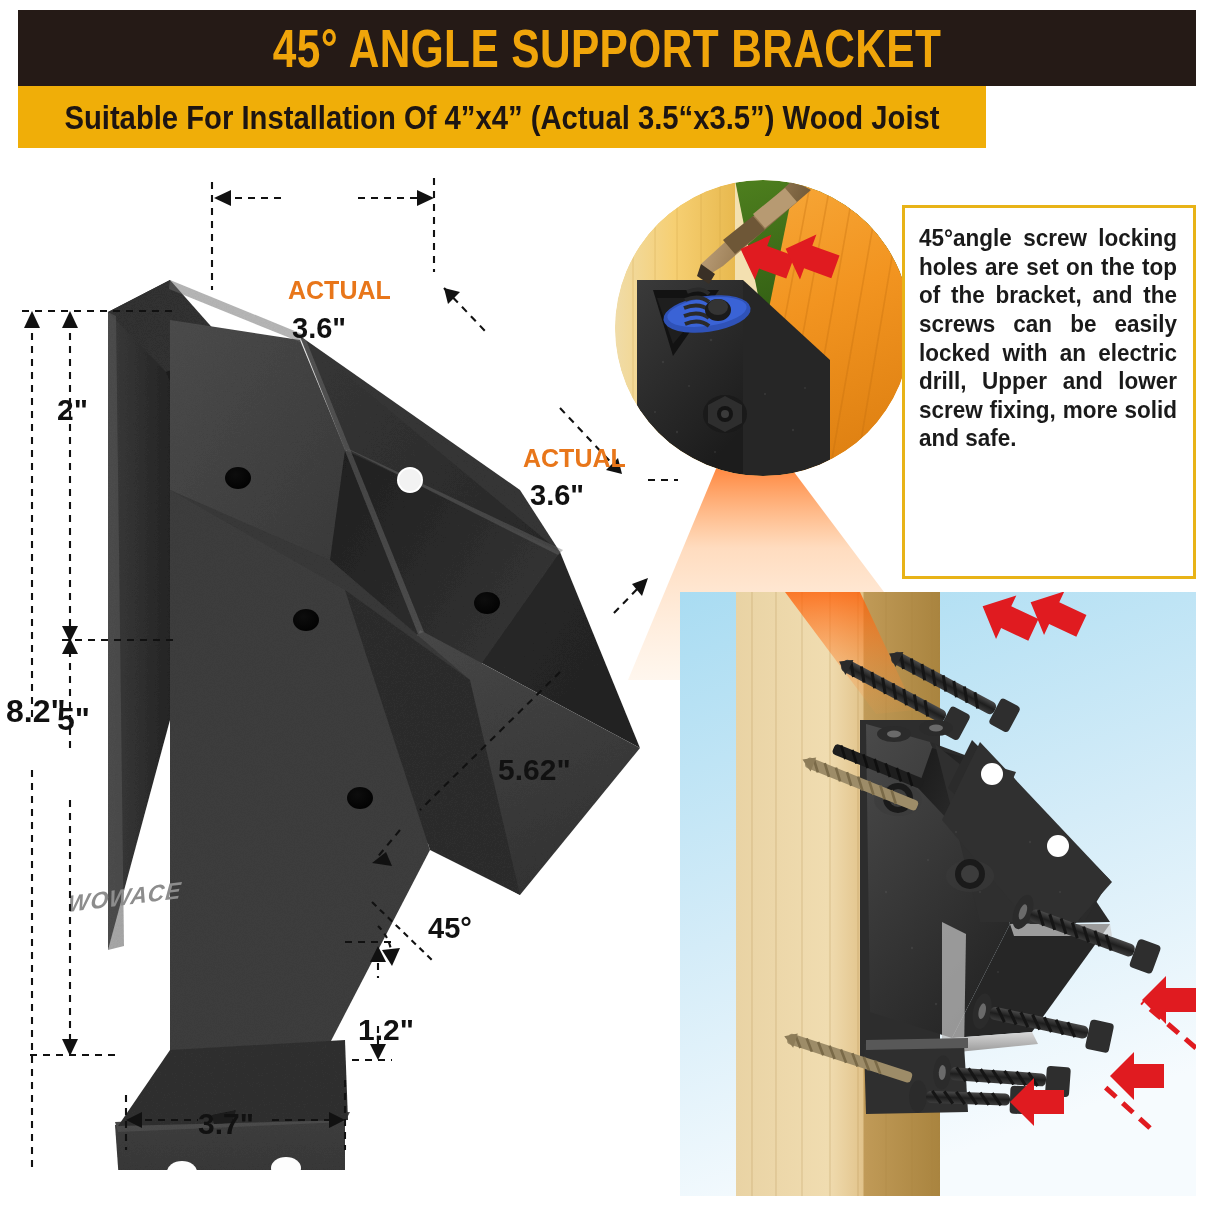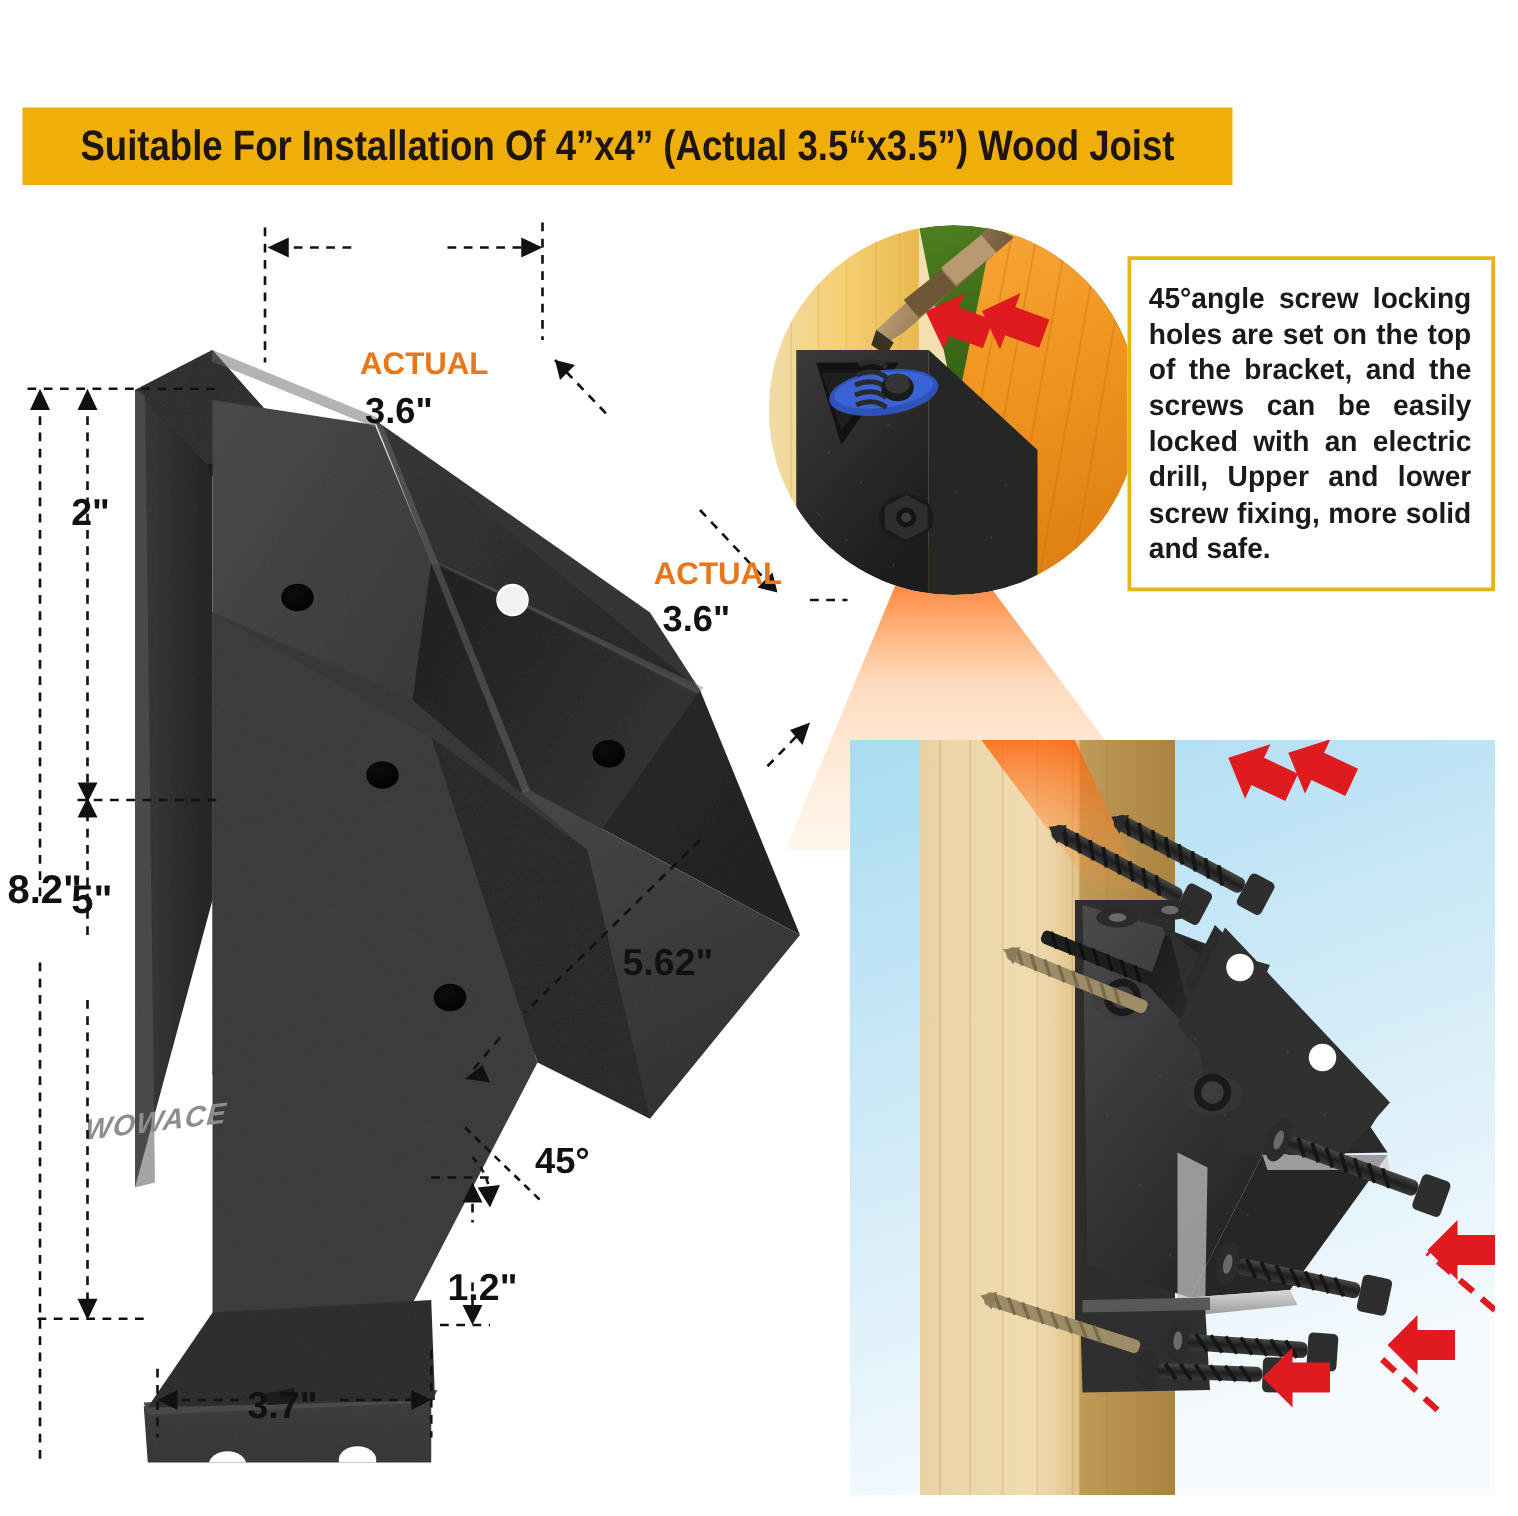--- a/index.html
+++ b/index.html
@@ -31,21 +31,21 @@
   
   #product-drawing{position:absolute;left:0px;top:160px;width:680px;height:1010px;}
   #product-drawing svg{position:absolute;left:0;top:0;}
   .dimtext{font-family:"Liberation Sans",sans-serif;font-weight:700;fill:#111;}
   .dimtext-actual{font-family:"Liberation Sans",sans-serif;font-weight:700;fill:#e8761a;}
   .logo-text{font-family:"Liberation Sans",sans-serif;font-weight:700;font-style:italic;
              fill:#8d8d8d;letter-spacing:1px;}
 
   
   #callout-panel{
-    position:absolute;left:902px;top:205px;width:294px;height:268px;
+    position:absolute;left:902px;top:205px;width:294px;height:374px;
     border:3px solid #e8b317;background:#fff;box-sizing:border-box;
   }
   #callout-text{
     position:absolute;left:14px;top:16px;width:266px;
     font-size:23.2px;font-weight:700;color:#1a1a1a;line-height:1.235;
     text-align:justify;text-align-last:left;
     transform:scaleX(.97);transform-origin:left top;
   }
 
   
@@ -62,20 +62,23 @@
   #install-photo{
     position:absolute;left:680px;top:592px;width:516px;height:604px;overflow:hidden;
   }
   #install-photo .inner{position:absolute;left:0;top:0;width:516px;height:604px;}
 </style>
 </head>
 <body>
 
 <div class="stage">
 
+  <div id="header-band">
+    <div id="header-title">45° ANGLE SUPPORT BRACKET</div>
+  </div>
   <div id="subheader-band">
     <div id="subheader-text">Suitable For Installation Of 4”x4” (Actual 3.5“x3.5”) Wood Joist</div>
   </div>
 
   <div id="product-drawing">
     <svg width="680" height="1010" viewBox="0 0 680 1010" xmlns="http://www.w3.org/2000/svg">
       <defs>
         <linearGradient id="faceBackPlate" x1="0" y1="0" x2="1" y2="0">
           <stop offset="0" stop-color="#3a3a3a"></stop>
           <stop offset="1" stop-color="#242424"></stop>

